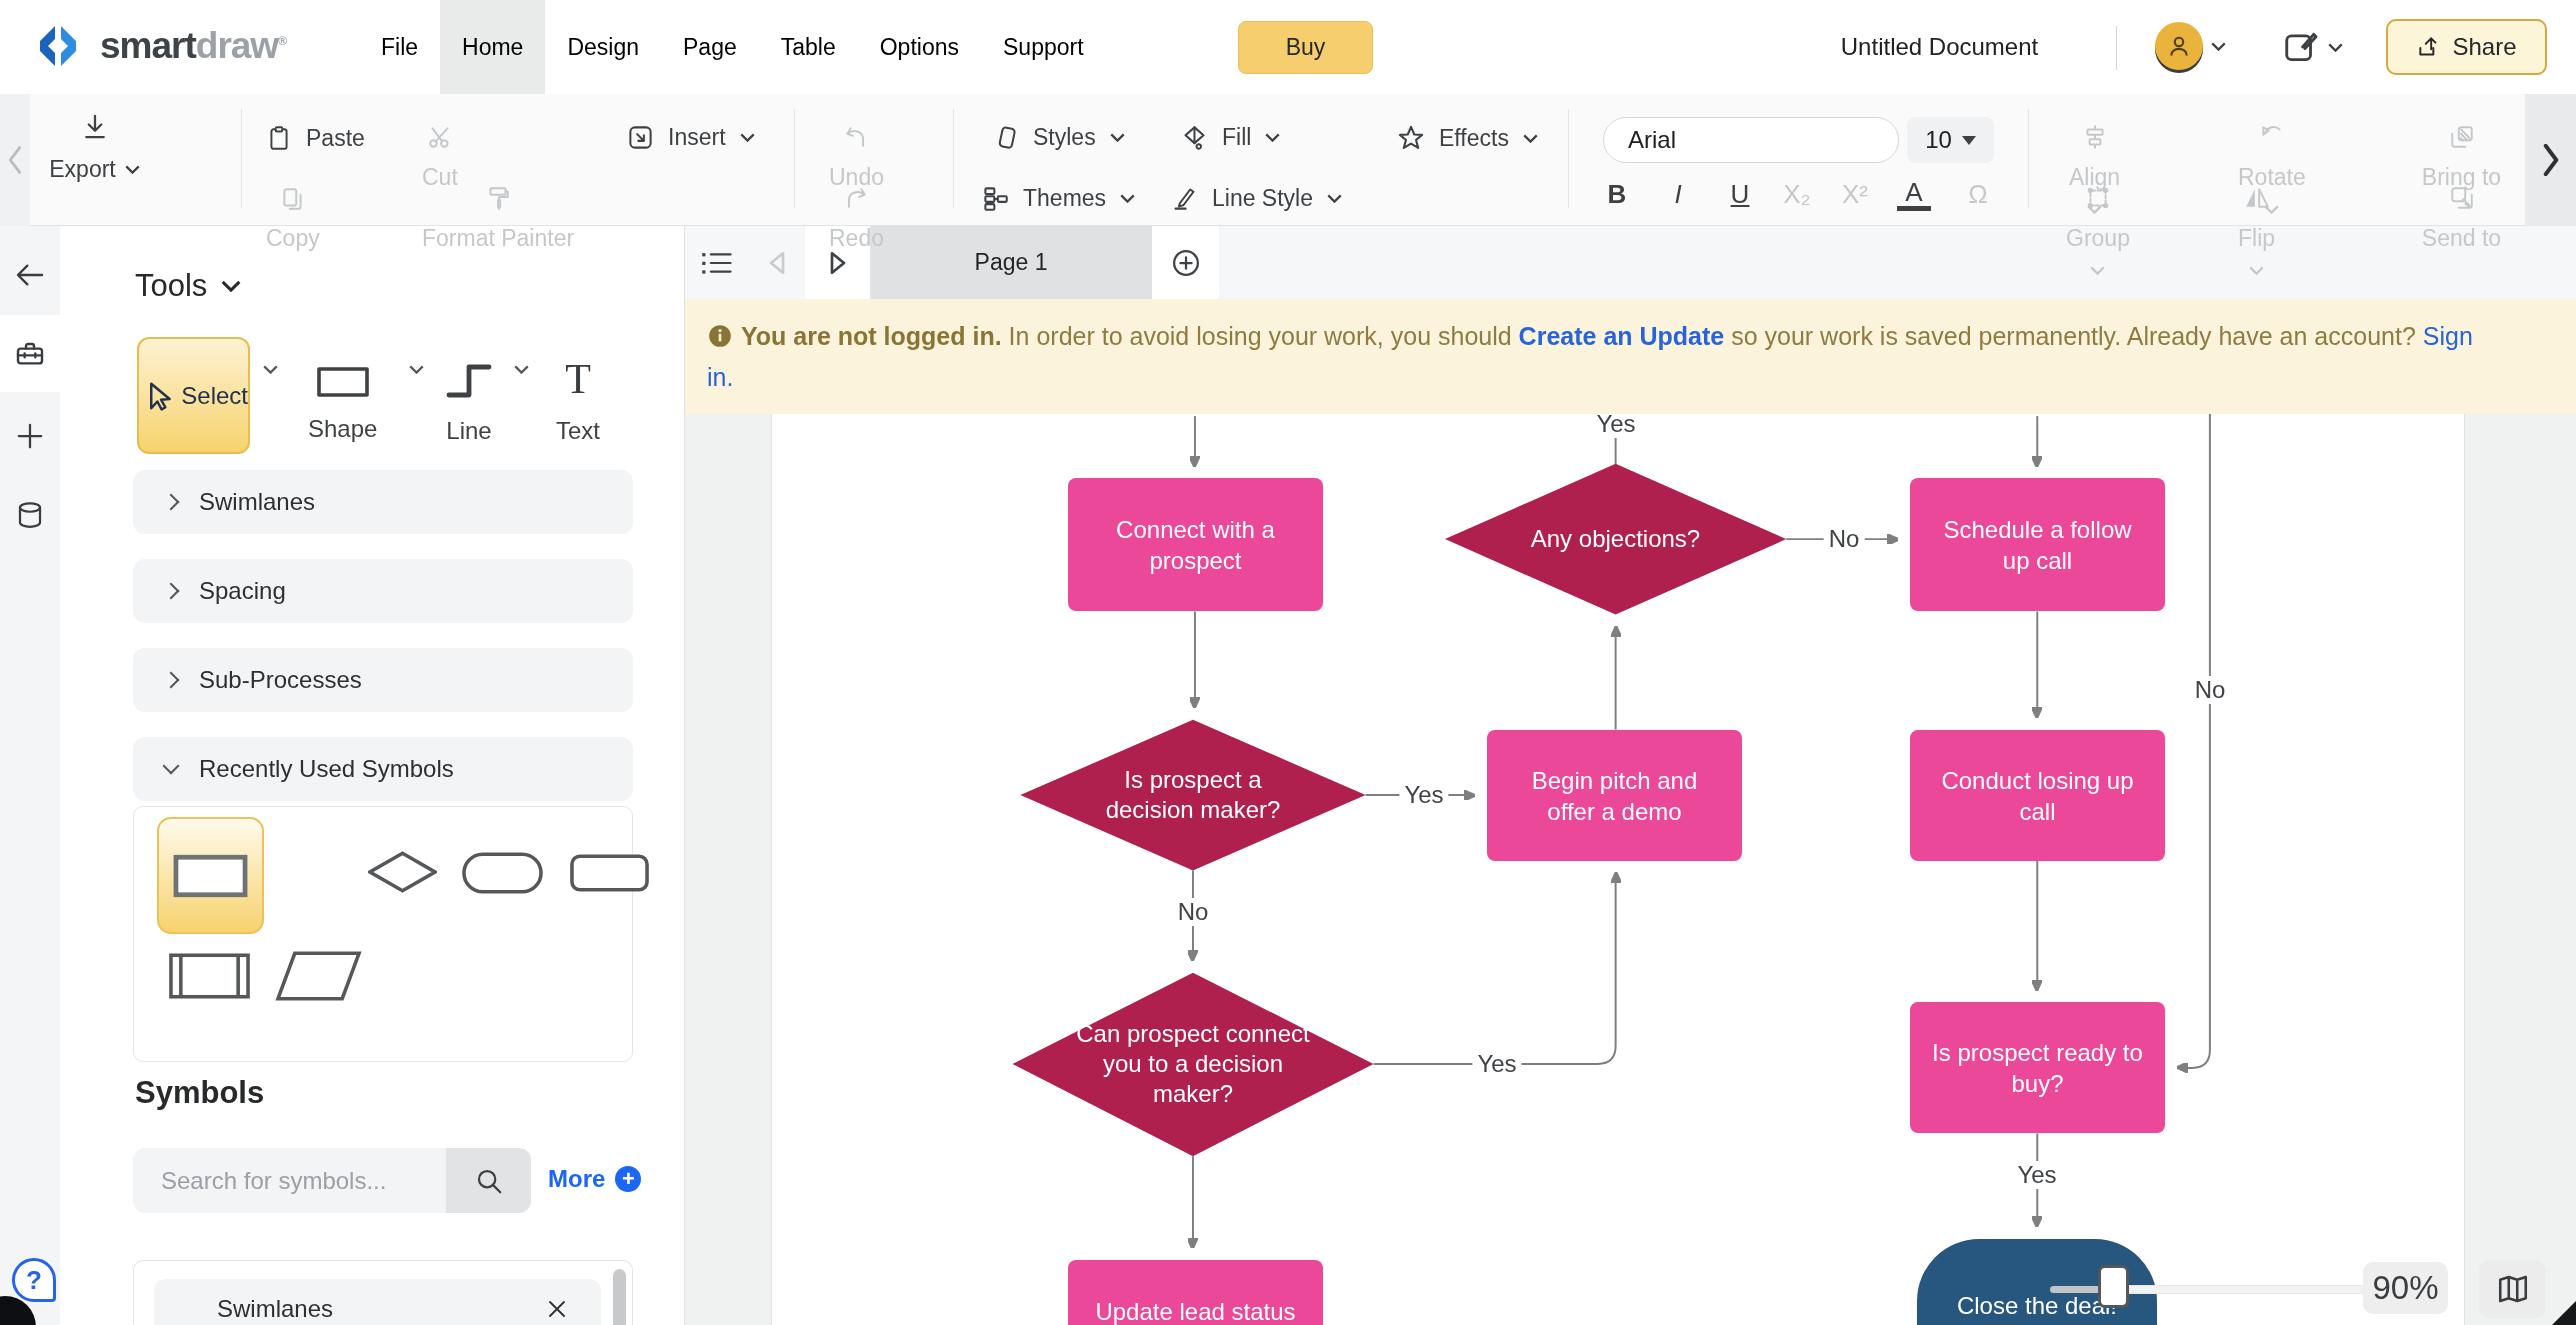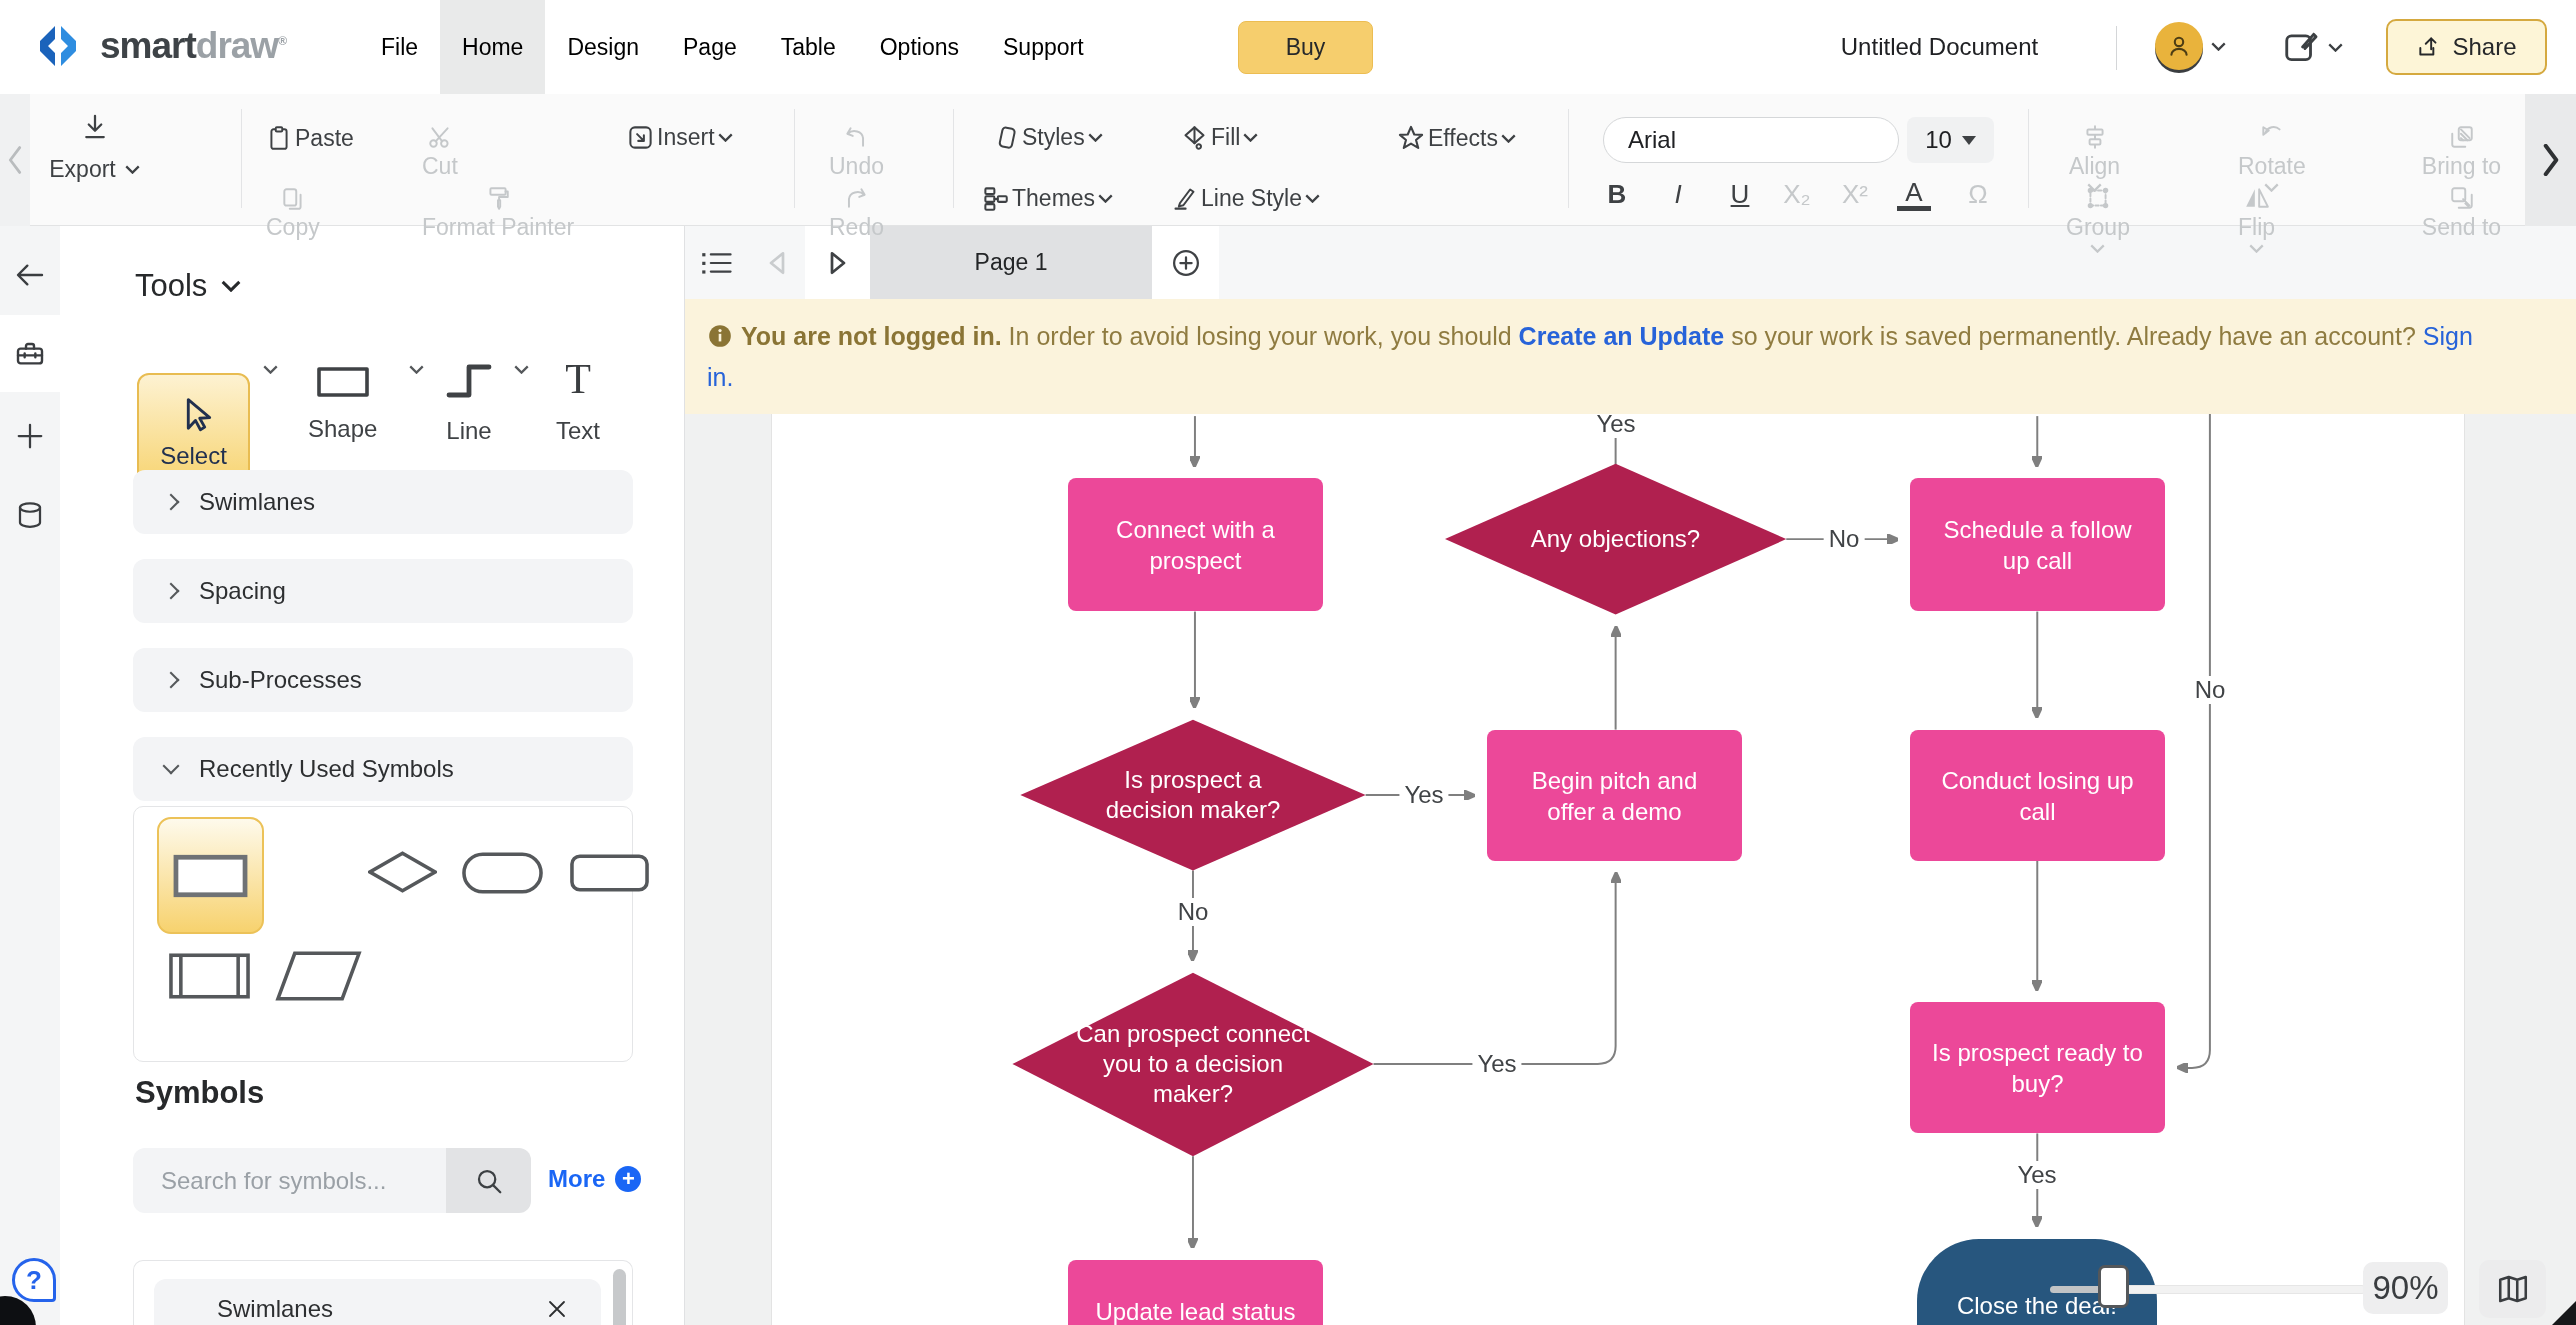--- a/index.html
+++ b/index.html
@@ -30,21 +30,21 @@
      box-shadow:0 3px 0 0 #3a3d40; }
   .editsq-wrap { position:absolute; left:2282px; top:28px; display:flex; align-items:center; gap:8px; color:#3c4043; }
   .share-btn { position:absolute; left:2386px; top:19px; width:161px; height:56px; background:#fdf5d7;
      border:2px solid #d5a93f; border-radius:10px; display:flex; align-items:center; justify-content:center;
      gap:10px; font-size:24px; color:#26282b; }
 
   
   .toolbar { position:absolute; left:0; top:94px; width:2576px; height:132px; background:#fafafa;
      border-bottom:1px solid #e2e3e4; z-index:25; }
   .tdiv { position:absolute; top:15px; width:1px; height:99px; background:#e3e4e6; }
-  .tbtn { position:absolute; display:flex; align-items:center; gap:3px; font-size:23px; color:#3e4144; white-space:nowrap; }
+  .tbtn { position:absolute; display:flex; align-items:center; gap:14px; font-size:23px; color:#3e4144; white-space:nowrap; }
   .tbtn.disabled { color:#c5c8ca;flex-direction:column; }
   .scroll-strip { position:absolute; top:0; width:30px; height:132px; background:#f0f1f2; color:#b9bcbe;
      display:flex; align-items:center; justify-content:center; }
   .scroll-strip.right { width:51px; background:#e9eaeb; color:#2f3234; }
   .export-group { position:absolute; left:40px; top:18px; width:109px; display:flex; flex-direction:column;
      align-items:center; gap:14px; font-size:23px; color:#3e4144; }
   .font-input { position:absolute; left:1603px; top:23px; width:296px; height:46px; border:1px solid #d5d7d9;
      border-radius:23px; background:#fff; font-size:24px; color:#202124; padding:0 24px; outline:none;
      font-family:"Liberation Sans", sans-serif; }
   .size-box { position:absolute; left:1907px; top:23px; width:87px; height:46px; background:#f0f1f2;
@@ -65,22 +65,22 @@
      border:3px solid #2563eb; background:#fff; color:#2563eb; font-size:26px; font-weight:bold;
      display:flex; align-items:center; justify-content:center; z-index:5; }
   .corner-blob { position:absolute; left:-26px; top:1070px; width:62px; height:62px; border-radius:50%; background:#0d0f12; }
 
   
   .panel { position:absolute; left:60px; top:226px; width:625px; height:1099px; background:#fff;
      border-right:1px solid #e0e1e3; z-index:15; overflow:hidden; }
   .panel-h { position:absolute; left:75px; font-size:31px; color:#27292b; display:flex; align-items:center; gap:14px; }
   .sel-btn { position:absolute; left:77px; top:111px; width:113px; height:117px; border-radius:12px;
      background:linear-gradient(180deg,#fdf2d2 0%,#f7d36e 100%); border:2px solid #e8bc51;
-     display:flex; flex-direction:column; align-items:center; justify-content:center; gap:8px;
-     color:#21304f; font-size:24px;margin-top:36px; }
+     display:flex; flex-direction:row; align-items:center; justify-content:center; gap:8px;
+     color:#21304f; font-size:24px; }
   .tool { position:absolute; display:flex; flex-direction:column; align-items:center; gap:16px;
      color:#3f4245; font-size:24px; }
   .tchev { position:absolute; color:#55585b; }
   .acc { position:absolute; left:73px; width:500px; height:64px; background:#f3f4f6; border-radius:12px;
      display:flex; align-items:center; gap:22px; padding-left:32px; font-size:24px; color:#2d2f31; }
   .acc .ar { width:12px; height:12px; border-right:2px solid #55585b; border-bottom:2px solid #55585b;
      transform:rotate(-45deg); }
   .acc .ar.open { transform:rotate(45deg); margin-top:-6px; }
   .recent { position:absolute; left:73px; top:580px; width:500px; height:256px; background:#fff;
      border:1px solid #e4e5e7; border-radius:10px; }

